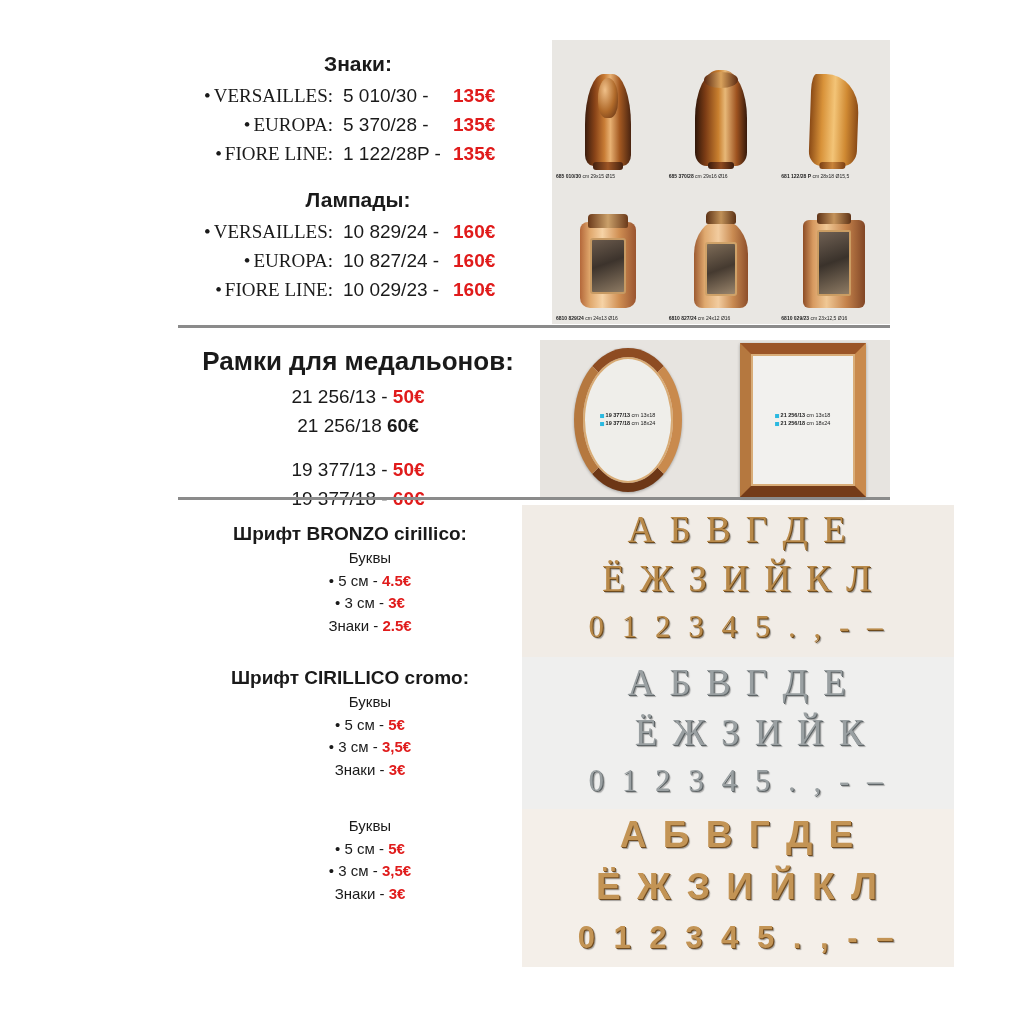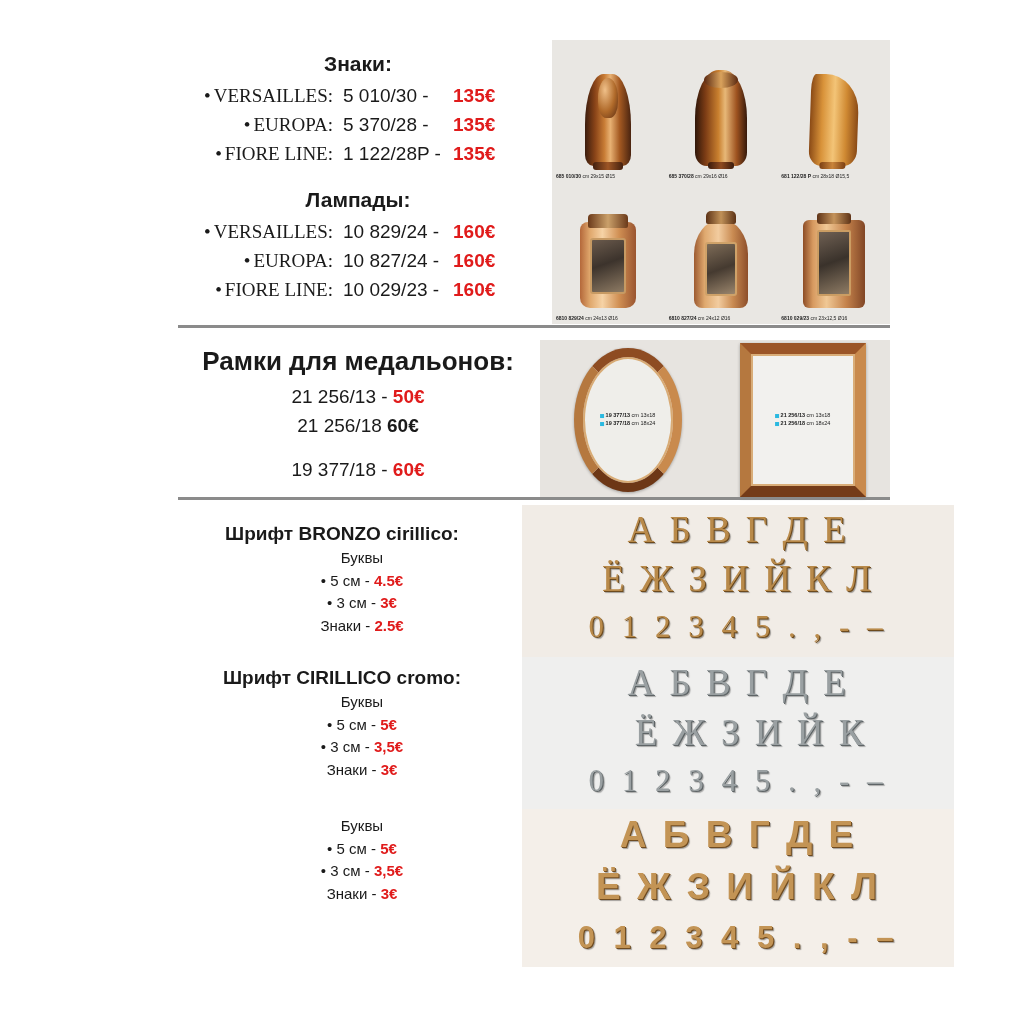--- a/index.html
+++ b/index.html
@@ -299,21 +299,21 @@
   .frame-labels div { display: flex; align-items: center; }
   .sw {
     display: inline-block;
     width: 4px; height: 4px;
     margin-right: 2px;
     background: #2bb9e0;
   }
 
   
   #sec3 { position: absolute; left: 0; top: 505px; width: 1024px; }
-  .font-block { position: absolute; left: 170px; width: 344px; }
+  .font-block { position: absolute; left: 178px; width: 344px; }
   .fb-title {
     text-align: center;
     font-size: 19px;
     margin-bottom: 2px;
   }
   .fb-title .b { font-weight: bold; }
   .fb-sub {
     text-align: center;
     font-size: 15px;
     line-height: 1.5;
@@ -464,20 +464,24 @@
       <div class="s2-line">
         <span>21 256/13 -</span>
         <span class="price">50€</span>
       </div>
       <div class="s2-line">
         <span>21 256/18</span>
         <span class="price-dark">60€</span>
       </div>
       <div class="s2-line" style="height:14px;"></div>
       <div class="s2-line">
+        <span>19 377/13 -</span>
+        <span class="price">50€</span>
+      </div>
+      <div class="s2-line">
         <span>19 377/18 -</span>
         <span class="price">60€</span>
       </div>
     </div>
 
     <div class="frames-panel">
       <div class="frame-cell">
         <div class="oval-frame"></div>
         <div class="frame-labels">
           <div><span class="sw"></span><b>19 377/13</b>&nbsp;<span>cm 13x18</span></div>

